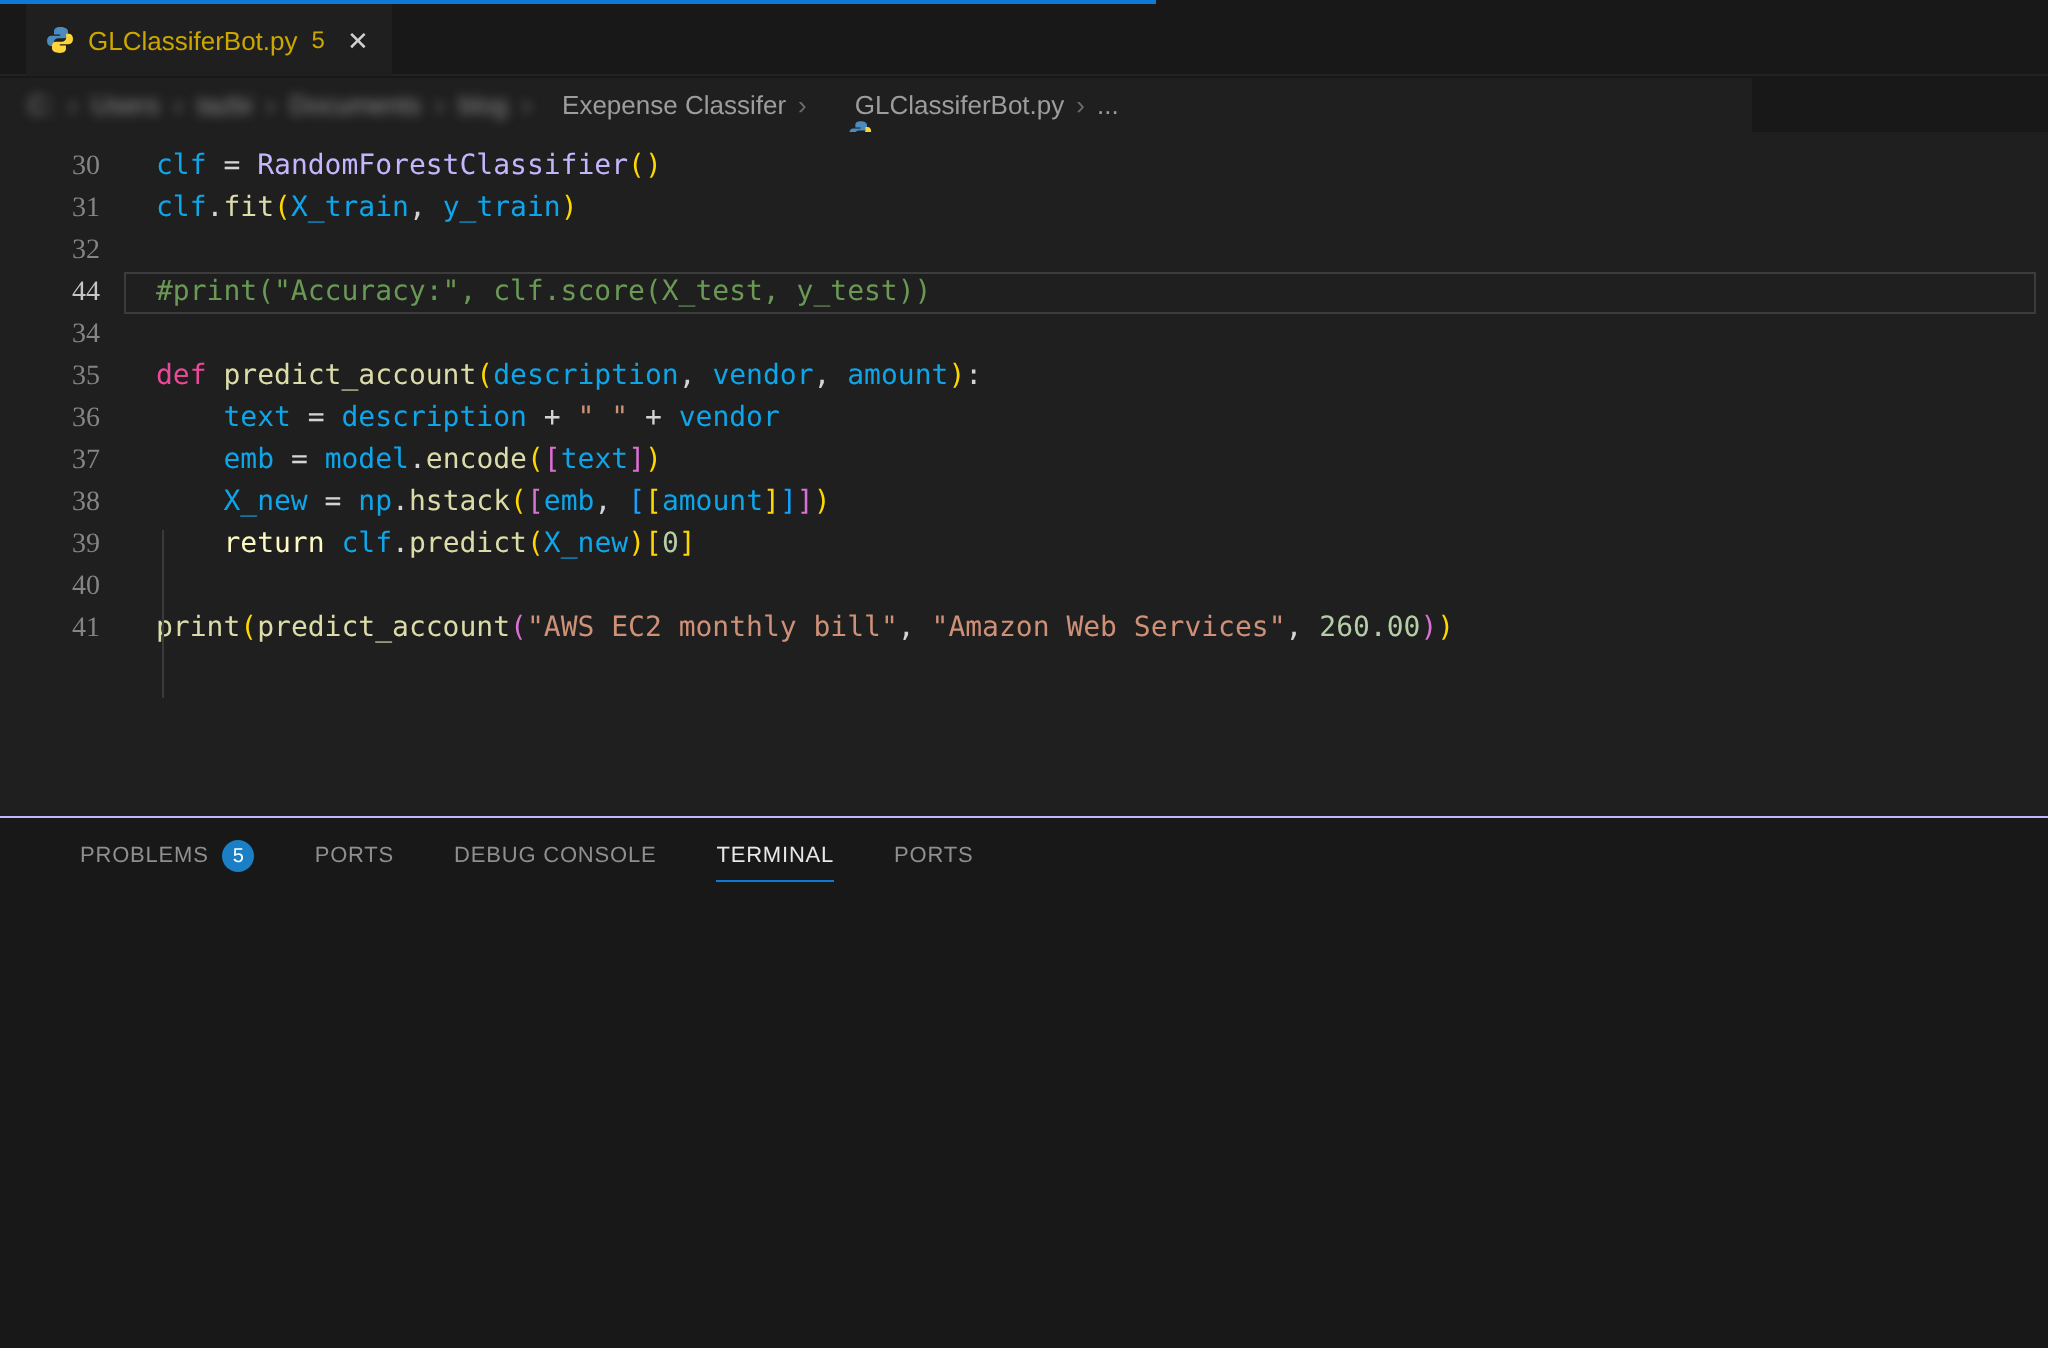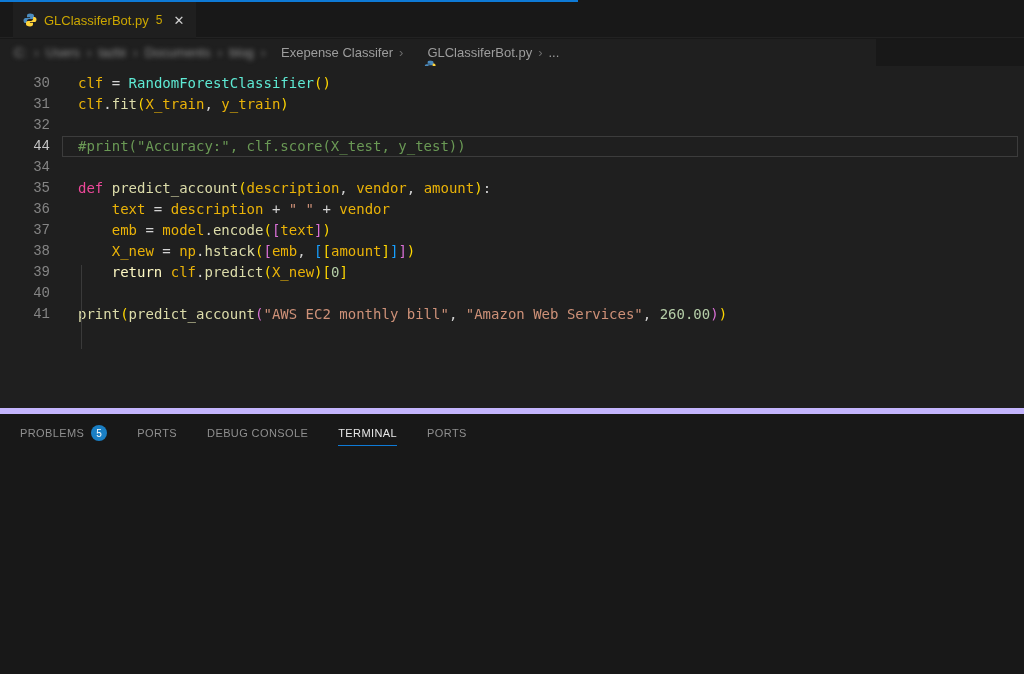--- a/index.html
+++ b/index.html
@@ -18,31 +18,31 @@
 
   
   .breadcrumb { position:absolute; left:0; top:39px; width:876px; height:27px; background:#1f1f1f; display:flex; align-items:center; padding-left:14px; font-size:13px; color:#9d9d9d; white-space:pre; }
   .crumb-blur { filter:blur(2.6px); color:#8f8f8f; }
   .crumb-sep { color:#6b6b6b; padding:0 6px; }
   .breadcrumb .pyicon { margin:0 2px; transform:scale(.9); }
 
   
   .editor { position:absolute; left:0; top:66px; width:1024px; height:342px; background:#1f1f1f; font-size:14px; line-height:21px; padding-top:7px; }
   .code-line { display:flex; white-space:pre; height:21px; position:relative; }
-  .gutter { width:50px; text-align:right; color:#858585; flex:0 0 50px; font-family:Liberation Mono, monospace; }
+  .gutter { width:50px; text-align:right; color:#858585; flex:0 0 50px; font-family:Liberation Serif, serif; }
   .gutter.active { color:#c6c6c6; }
   .code-text { padding-left:28px; font-family:"DejaVu Sans Mono", monospace; color:#d4d4d4; }
   .line-highlight { position:absolute; left:62px; right:6px; top:0; height:21px; border:1px solid #3c3c3c; pointer-events:none; }
   .indent-guide { position:absolute; left:81px; top:199px; height:84px; width:1px; background:#3a3a3a; }
-  .tk-v{color:#eab308} .tk-d{color:#d4d4d4} .tk-c{color:#5eead4} .tk-f{color:#DCDCAA}
+  .tk-v{color:#0ea5e9} .tk-d{color:#d4d4d4} .tk-c{color:#c4b5fd} .tk-f{color:#DCDCAA}
   .tk-k{color:#ec4899} .tk-kc{color:#fef9c3} .tk-s{color:#CE9178} .tk-n{color:#B5CEA8}
   .tk-cm{color:#6A9955} .tk-b1{color:#FFD700} .tk-b2{color:#DA70D6} .tk-b3{color:#179FFF}
 
   
-  .panel { position:absolute; left:0; top:408px; width:1024px; height:266px; background:#181818; border-top:6px solid #c4b5fd; }
+  .panel { position:absolute; left:0; top:408px; width:1024px; height:266px; background:#181818; border-top:1px solid #c4b5fd;padding-left:20px; }
   .panel-header { height:38px; display:flex; align-items:center; padding-left:20px; gap:30px; }
   .panel-tab { font-size:11px; letter-spacing:.4px; color:#8f8f8f; display:flex; align-items:center; gap:7px; height:38px; cursor:pointer; position:relative; }
   .panel-tab.active { color:#e7e7e7;text-align:right; }
   .panel-tab.active::after { content:""; position:absolute; left:0; right:0; bottom:6px; height:1px; background:#0e7ad6; }
   .badge { width:16px; height:16px; border-radius:50%; background:#1a7fc4; color:#fff; font-size:10px; display:flex; align-items:center; justify-content:center; }
 </style>
 </head>
 <body>
 
 <div class="top-accent"></div>

